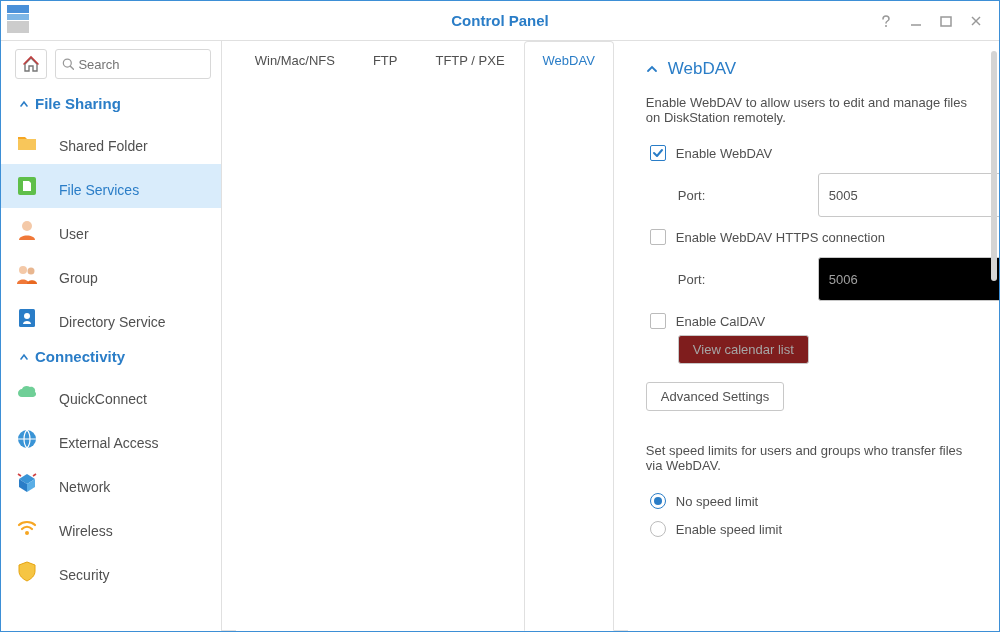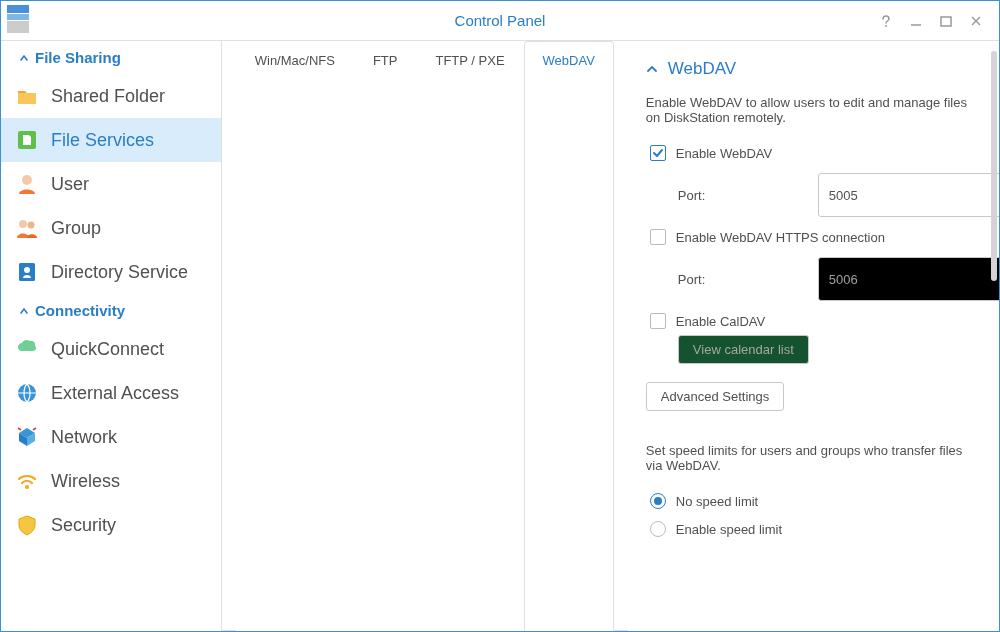--- a/index.html
+++ b/index.html
@@ -3,32 +3,32 @@
 <meta charset="utf-8">
 <style>
 * { box-sizing: border-box; margin: 0; padding: 0; font-family: -apple-system, BlinkMacSystemFont, "Segoe UI", Arial, sans-serif; }
 body { background: #fff; }
 .window { width: 1000px; height: 632px; border: 1px solid #3d8fd6; display: flex; flex-direction: column; position: relative; }
 .titlebar { height: 40px; background: #fff; display: flex; align-items: center; position: relative; border-bottom: 1px solid #e0e0e0; }
 .titlebar-icon { width: 22px; height: 32px; margin-left: 6px; display: flex; flex-direction: column; }
 .titlebar-icon .b1 { background: #4a90d9; height: 8px; }
 .titlebar-icon .b2 { background: #7eb6e6; height: 6px; margin-top: 1px; }
 .titlebar-icon .b3 { background: #ccc; height: 12px; margin-top: 1px; }
-.titlebar-title { position: absolute; left: 0; right: 0; text-align: center; color: #2a7dc7; font-weight: 400; font-size: 15px; }
+.titlebar-title { position: absolute; left: 0; right: 0; text-align: center; color: #2a7dc7; font-weight: 700; font-size: 15px; }
 .titlebar-controls { display: flex; margin-left: auto; margin-right: 8px; z-index: 1; }
 .titlebar-controls .tc { width: 30px; height: 30px; display: flex; align-items: center; justify-content: center; cursor: pointer; color: #999; font-size: 16px; }
 .content { flex: 1; display: flex; min-height: 0; }
 .sidebar-wrap { width: 242px; border-right: 1px solid #e0e0e0; display: flex; flex-direction: column; }
 .sidebar-top { display: flex; align-items: center; padding: 8px 10px 8px 14px; gap: 8px; }
 .home-btn { width: 32px; height: 30px; border: 1px solid #d8d8d8; border-radius: 3px; display: flex; align-items: center; justify-content: center; cursor: pointer; background:#fff;}
 .search-wrap { flex: 1; display: flex; align-items: center; border: 1px solid #d8d8d8; border-radius: 3px; height: 30px; padding: 0 6px; background:#fff;}
 .search-wrap input { border: none; outline: none; width: 100%; font-size: 13px; color: #666; margin-left: 4px; }
 .sidebar-scroll { flex: 1; overflow-y: auto; padding: 0 0 10px 0; }
 .section-header { display: flex; align-items: center; padding: 8px 18px; color: #2a7dc7; font-size: 15px; font-weight: 600; cursor: pointer; gap: 6px; }
-.sidebar-item { display: flex; align-items: center; padding: 10px 14px; gap: 12px; cursor: pointer; color: #505050; font-size: 18px; }
+.sidebar-item { display: flex; align-items: flex-end; padding: 10px 14px; gap: 20px; cursor: pointer; color: #505050; font-size: 14px; }
 .sidebar-item.active { background: #d9ecfb; color: #2a7dc7; font-weight: 500; }
 .sb-icon { width: 24px; height: 24px; display: flex; align-items: center; justify-content: center; }
 .main { flex: 1; display: flex; min-height: 0; }
 .tabs { display: flex; border-bottom: 1px solid #e0e0e0; padding: 0 14px; }
 .tab { padding: 11px 18px 10px 18px; font-size: 13px; color: #505050; border: 1px solid transparent; border-bottom: none; cursor: pointer; margin-bottom: -1px; background:#fff;}
 .tab.active { color: #2a7dc7; border-color: #e0e0e0; border-radius: 4px 4px 0 0; border-bottom: 1px solid #fff; }
 .panel { flex: 1; overflow-y: auto; padding: 0 18px 0 18px; position: relative; }
 .panel-heading { display: flex; align-items: center; gap: 10px; color: #2a7dc7; font-size: 17px; font-weight: 500; padding: 18px 0 12px 0; cursor: pointer; }
 .desc { color: #505050; font-size: 13px; margin: 4px 0 14px 0; }
 .row { display: flex; align-items: center; gap: 10px; padding: 6px 0 6px 4px; color: #505050; font-size: 13px; }
@@ -36,21 +36,21 @@
 .checkbox { width: 16px; height: 16px; border: 1px solid #bbb; border-radius: 2px; display: flex; align-items: center; justify-content: center; cursor: pointer; background: #fff; flex-shrink:0;}
 .checkbox.checked { border-color: #2a7dc7; }
 .radio { width: 16px; height: 16px; border: 1px solid #bbb; border-radius: 50%; display: flex; align-items: center; justify-content: center; cursor: pointer; background: #fff; flex-shrink:0;}
 .radio.checked::after { content:""; width: 8px; height: 8px; background: #2a7dc7; border-radius: 50%; }
 .radio.checked { border-color: #2a7dc7; }
 .plabel { min-width: 130px; }
 .text-input { width: 200px; height: 44px; border: 1px solid #c8c8c8; border-radius: 3px; padding: 0 10px; font-size: 13px; color: #505050; }
 .text-input:disabled { background: #000000; color: #a0a0a0; }
 .help-text { font-size: 13px; color: #505050; padding: 6px 0 14px 32px; line-height: 1.45; }
 .btn { border: 1px solid #c8c8c8; background: #fff; color: #505050; font-size: 13px; padding: 6px 14px; border-radius: 3px; cursor: pointer; }
-.btn:disabled { color: #a6a6a6; background: #14532d; cursor: default; }
+.btn:disabled { color: #a6a6a6; background: #7f1d1d; cursor: default; }
 .btn-row-indent { padding-left: 32px; padding-bottom: 14px; }
 .footer { border-top: 1px solid #e0e0e0; padding: 10px 18px; display: flex; justify-content: flex-end; gap: 10px; }
 .btn.primary { background: #2a94e6; border-color: #2a94e6; color: #fff; padding: 6px 22px; }
 .btn.wide { padding: 6px 22px; }
 .scrollbar-track { position: absolute; right: 2px; top: 10px; bottom: 10px; width: 6px; }
 .scrollbar-thumb { position: absolute; right: 0; top: 0; width: 6px; height: 230px; background: #d4d4d4; border-radius: 3px; }
 svg { display: block; }
 </style>
 </head>
 <body>
@@ -84,20 +84,35 @@
         <svg width="14" height="14" viewBox="0 0 14 14">
             <line x1="3" y1="3" x2="11" y2="11" stroke="#999" stroke-width="1.5"></line>
             <line x1="11" y1="3" x2="3" y2="11" stroke="#999" stroke-width="1.5"></line>
           </svg>
       </div>
     </div>
   </div>
 
   <div class="content">
     <div class="sidebar-wrap">
+      <div class="sidebar-top">
+        <div class="home-btn">
+          <svg width="18" height="18" viewBox="0 0 18 18">
+              <path d="M3 9 L9 3 L15 9 L15 16 L11 16 L11 11 L7 11 L7 16 L3 16 Z" fill="#fff" stroke="#777" stroke-width="1.4"></path>
+              <path d="M2 9 L9 2 L16 9" fill="none" stroke="#c04040" stroke-width="1.6" stroke-linecap="round"></path>
+            </svg>
+        </div>
+        <div class="search-wrap">
+          <svg width="14" height="14" viewBox="0 0 14 14">
+              <circle cx="6" cy="6" r="4.5" stroke="#999" stroke-width="1.4" fill="none"></circle>
+              <line x1="9.5" y1="9.5" x2="13" y2="13" stroke="#999" stroke-width="1.6" stroke-linecap="round"></line>
+            </svg>
+          <input type="text" placeholder="Search" style="">
+        </div>
+      </div>
       <div class="sidebar-scroll">
         <div class="section-header">
           <svg width="10" height="10" viewBox="0 0 10 10">
               <path d="M2 7 L5 3 L8 7" stroke="#2a7dc7" stroke-width="1.6" fill="none" stroke-linecap="round"></path>
             </svg>
           <span>File Sharing</span>
         </div>
 
         <div class="sidebar-item">
           <span class="sb-icon">

